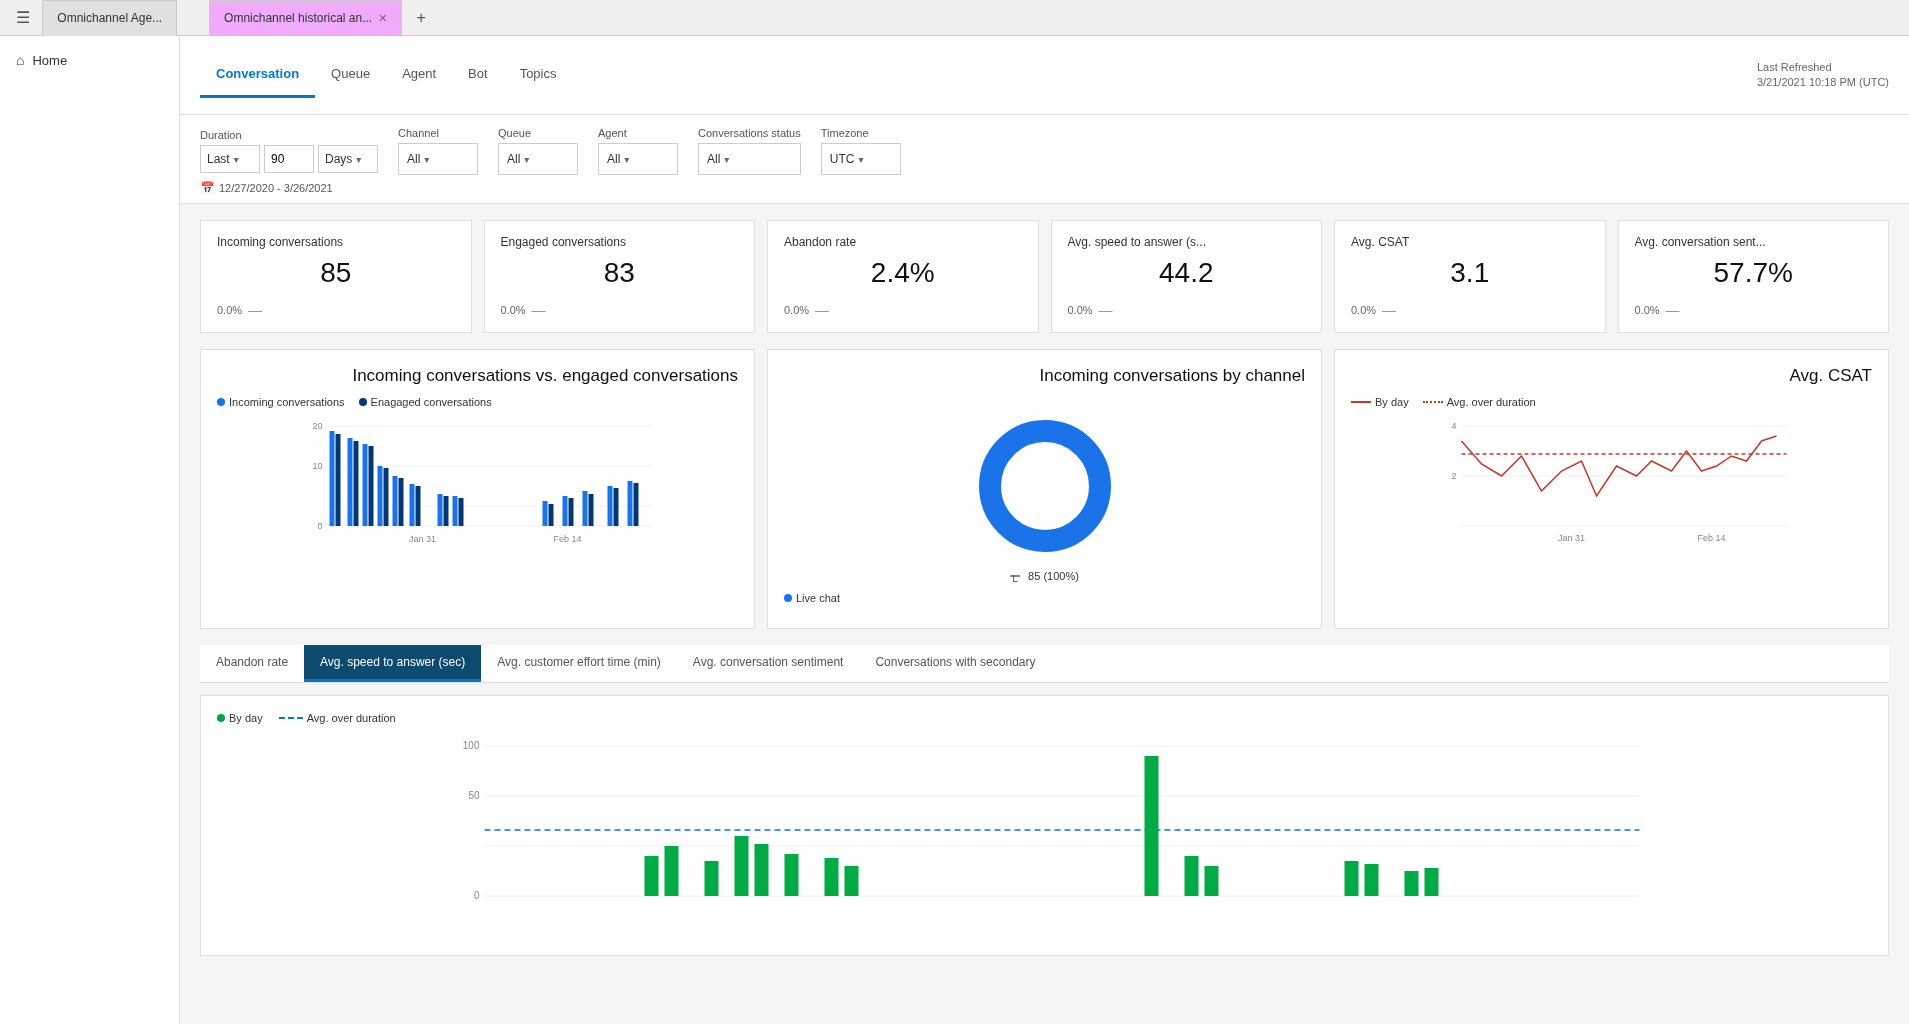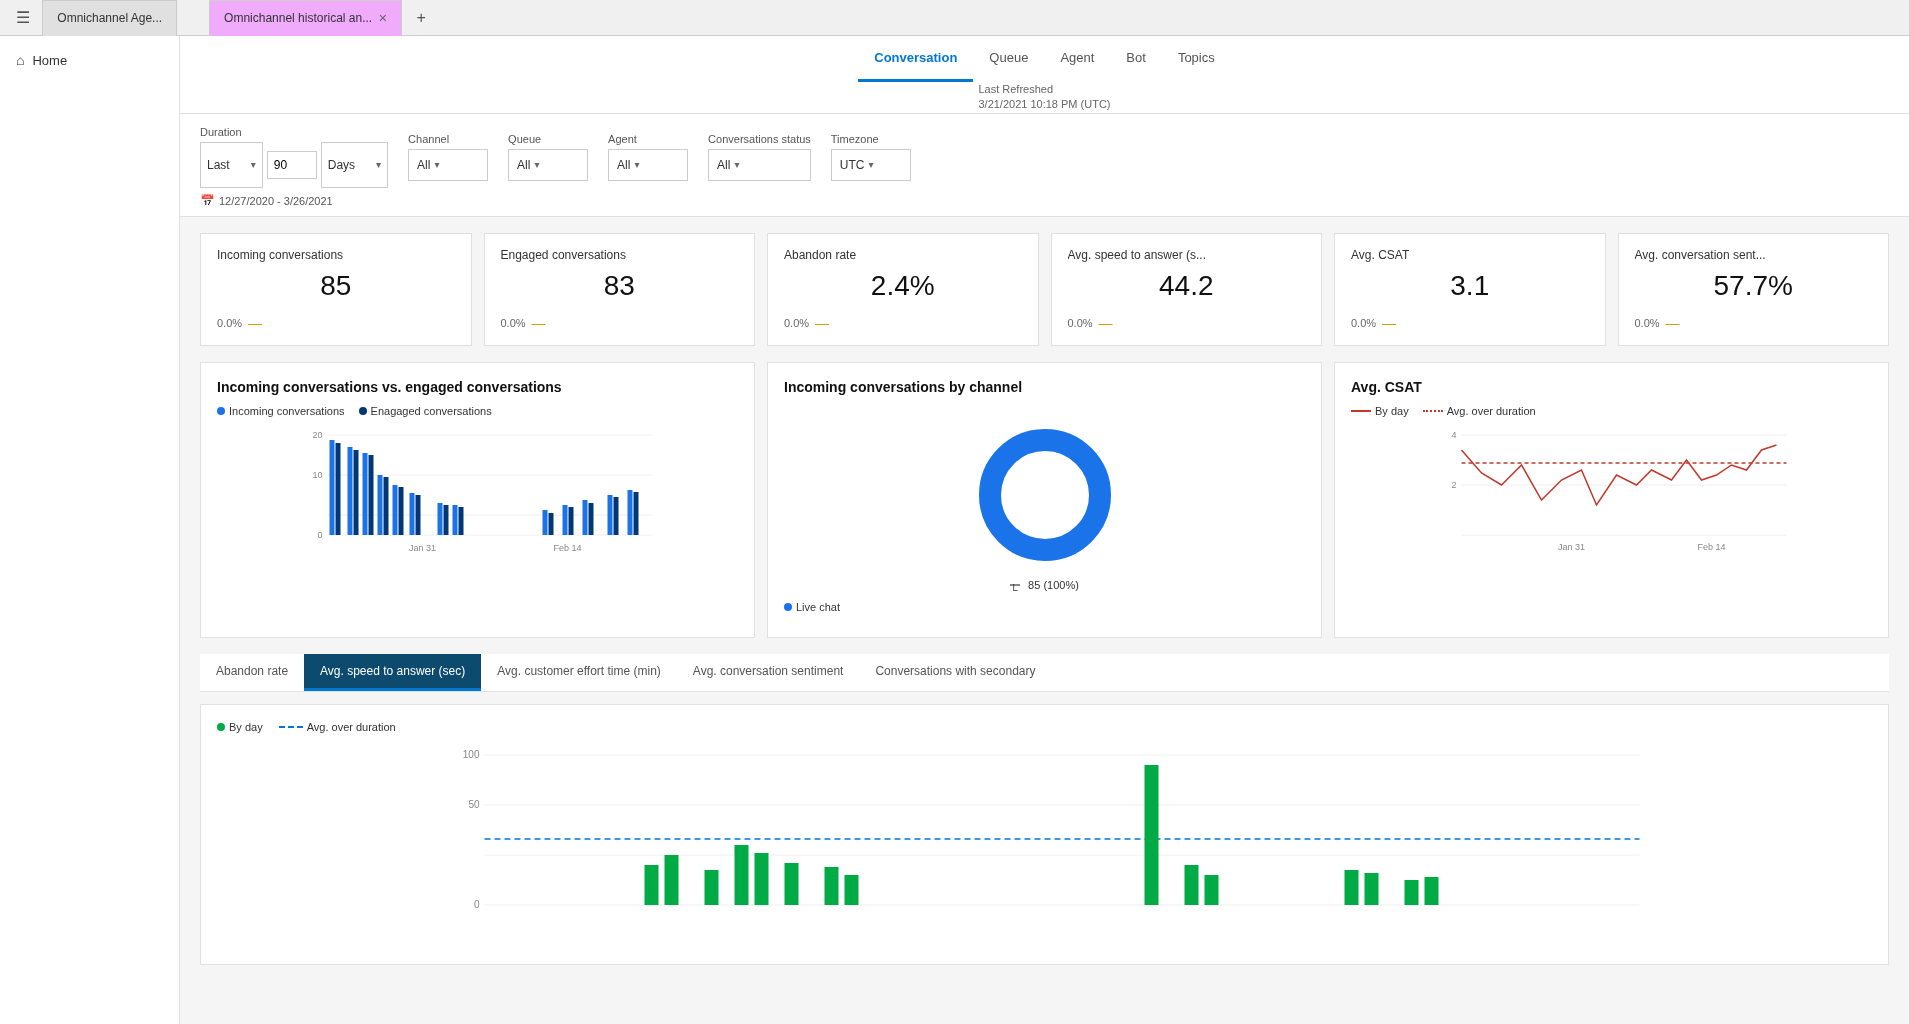--- a/index.html
+++ b/index.html
@@ -16,52 +16,52 @@
     
     .main-container { display: flex; flex: 1; overflow: hidden; }
     .sidebar { width: 180px; background: #fff; border-right: 1px solid #e0e0e0; padding: 8px 0; }
     .sidebar-item { display: flex; align-items: center; gap: 8px; padding: 8px 16px; cursor: pointer; color: #333; font-size: 13px; }
     .sidebar-item .home-icon { font-size: 14px; }
 
     
     .content { flex: 1; overflow-y: auto; background: #f5f5f5; }
 
     
-    .top-nav { background: #fff; border-bottom: 1px solid #e0e0e0; padding: 0 20px; display: flex; align-items: center; justify-content: space-between; flex-direction: column; }
+    .top-nav { background: #fff; border-bottom: 1px solid #e0e0e0; padding: 16px 20px; display: flex; align-items: center; justify-content: space-between; }
     .nav-tabs { display: flex; gap: 0; }
     .nav-tab { padding: 14px 16px; font-size: 13px; cursor: pointer; color: #555; border-bottom: 3px solid transparent; white-space: nowrap; }
     .nav-tab.active { color: #0078d4; border-bottom-color: #0078d4; font-weight: 600; }
     .last-refreshed { font-size: 11px; color: #666; text-align: left; line-height: 1.4; }
 
     
     .filters-bar { background: #fff; padding: 12px 20px 8px; border-bottom: 1px solid #e0e0e0; }
     .filters-row { display: flex; align-items: center; gap: 20px; flex-wrap: wrap; }
     .filter-group { display: flex; flex-direction: column; gap: 4px; }
     .filter-label { font-size: 11px; color: #555; font-weight: 400; }
     .filter-controls { display: flex; align-items: center; gap: 4px; }
-    .filter-select { border: 1px solid #ccc; padding: 22px 6px; font-size: 12px; background: #fff; cursor: pointer; display: flex; align-items: center; gap: 21px; height: 28px; min-width: 60px; }
+    .filter-select { border: 1px solid #ccc; padding: 4px 6px; font-size: 12px; background: #fff; cursor: pointer; display: flex; align-items: center; gap: 4px; height: 28px; min-width: 60px; }
     .filter-input { border: 1px solid #ccc; padding: 4px 6px; font-size: 12px; width: 50px; height: 28px; }
     .filter-dropdown { border: 1px solid #ccc; padding: 4px 10px 4px 8px; font-size: 12px; background: #fff; cursor: pointer; display: flex; align-items: center; gap: 4px; height: 32px; min-width: 80px; position: relative; }
     .chevron { font-size: 10px; color: #666; }
     .date-range { font-size: 11px; color: #555; margin-top: 6px; display: flex; align-items: center; gap: 4px; }
     .calendar-icon { font-size: 12px; }
 
     
     .kpi-section { padding: 16px 20px; display: flex; gap: 12px; }
     .kpi-card { background: #fff; border: 1px solid #e0e0e0; padding: 14px 16px; flex: 1; min-width: 0; }
     .kpi-title { font-size: 12px; color: #333; margin-bottom: 8px; white-space: nowrap; overflow: hidden; text-overflow: ellipsis; }
     .kpi-value { font-size: 28px; font-weight: 300; color: #111; text-align: center; margin-bottom: 13px; }
     .kpi-footer { display: flex; align-items: center; gap: 6px; font-size: 11px; color: #666; }
     .kpi-change { color: #666; }
     .kpi-dash { color: #c8a000; font-size: 14px; }
 
     
     .charts-section { padding: 0 20px 16px; display: grid; grid-template-columns: 1fr 1fr 1fr; gap: 12px; }
     .chart-card { background: #fff; border: 1px solid #e0e0e0; padding: 16px; min-height: 220px; }
-    .chart-title { font-size: 14px; font-weight: 700; color: #111; margin-bottom: 10px; }
+    .chart-title { font-size: 17px; font-weight: 400; color: #111; margin-bottom: 10px; text-align: right; }
     .chart-legend { display: flex; align-items: center; gap: 14px; margin-bottom: 8px; flex-wrap: wrap; }
     .legend-item { display: flex; align-items: center; gap: 4px; font-size: 11px; color: #333; }
     .legend-dot { width: 8px; height: 8px; border-radius: 50%; display: inline-block; }
     .legend-line { width: 20px; height: 2px; display: inline-block; }
 
     
     .bar-chart-container { width: 100%; overflow: hidden; }
 
     
     .donut-container { display: flex; flex-direction: column; align-items: center; justify-content: center; padding: 10px 0; }

